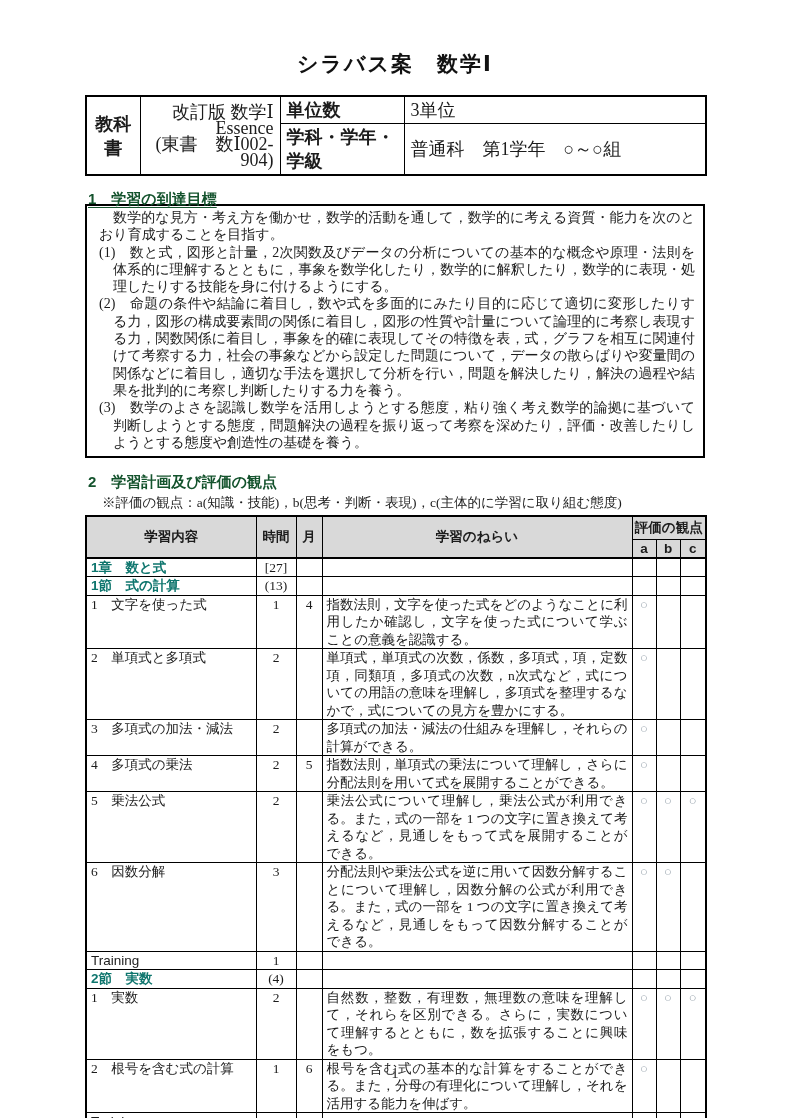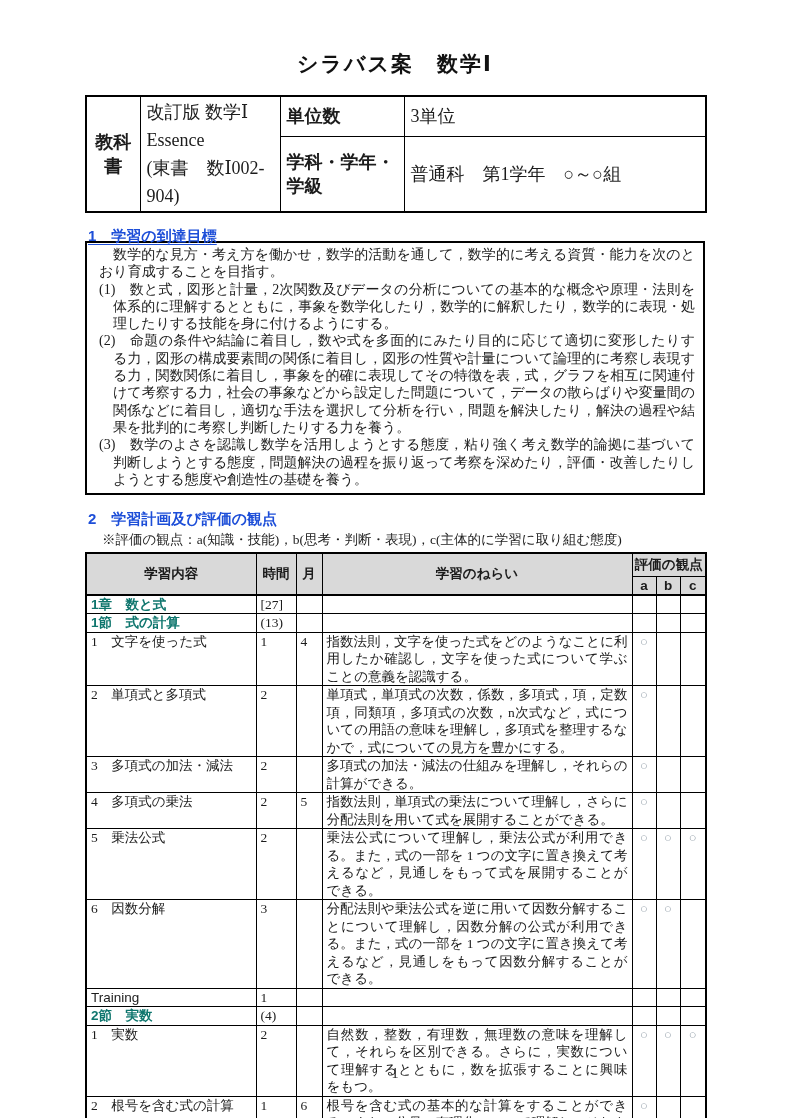--- a/index.html
+++ b/index.html
@@ -40,29 +40,29 @@
     border: 1px solid #000;
     padding: 1px 6px;
     height: 23px;
     vertical-align: middle;
   }
   .info-table .lbl {
     font-family: "Liberation Sans", "DejaVu Sans", sans-serif;
     font-weight: bold;
   }
   .info-table .lbl-center { text-align: center; }
-  .info-table .tb-cell { line-height: 28px; }
+  .info-table .tb-cell { line-height: 16px; text-align: right; }
 
   
   .sec-heading {
     margin: 15px 18px 2px 88px;
     font-family: "Liberation Sans", "DejaVu Sans", sans-serif;
     font-weight: bold;
     font-size: 15px;
-    color: #1d4ed8;
+    color: #14532d;
   }
   .sec-heading.underlined { text-decoration: underline; text-underline-offset: 3px; display: inline-block; }
   .heading-row { line-height: 0; } 
 
   
   .goals-box {
     margin: 3px 0 0 85px;
     width: 620px;
     border: 2px solid #000;
     padding: 3px 8px 5px 12px;
@@ -99,21 +99,21 @@
   .plan-table thead tr:first-child th { height: 23px; }
   .plan-table thead tr:last-child th { height: 17px; }
   .plan-table thead { border-bottom: 2px solid #000; }
   .plan-table td {
     border: 1px solid #000;
     vertical-align: top;
     padding: 0 4px;
     line-height: 17.5px;
     height: 18px;
   }
-  .cell-hours, .cell-month { text-align: left; padding: 0 1px; }
+  .cell-hours, .cell-month { text-align: center; padding: 0 1px; }
   .cell-eval {
     text-align: center;
     padding: 0 1px;
     color: #97a2ac;
     font-size: 13px;
   }
   .row-chapter .cell-content, .row-section .cell-content {
     font-family: "Liberation Sans", "DejaVu Sans", sans-serif;
     font-weight: bold;
     color: #0f766e;

